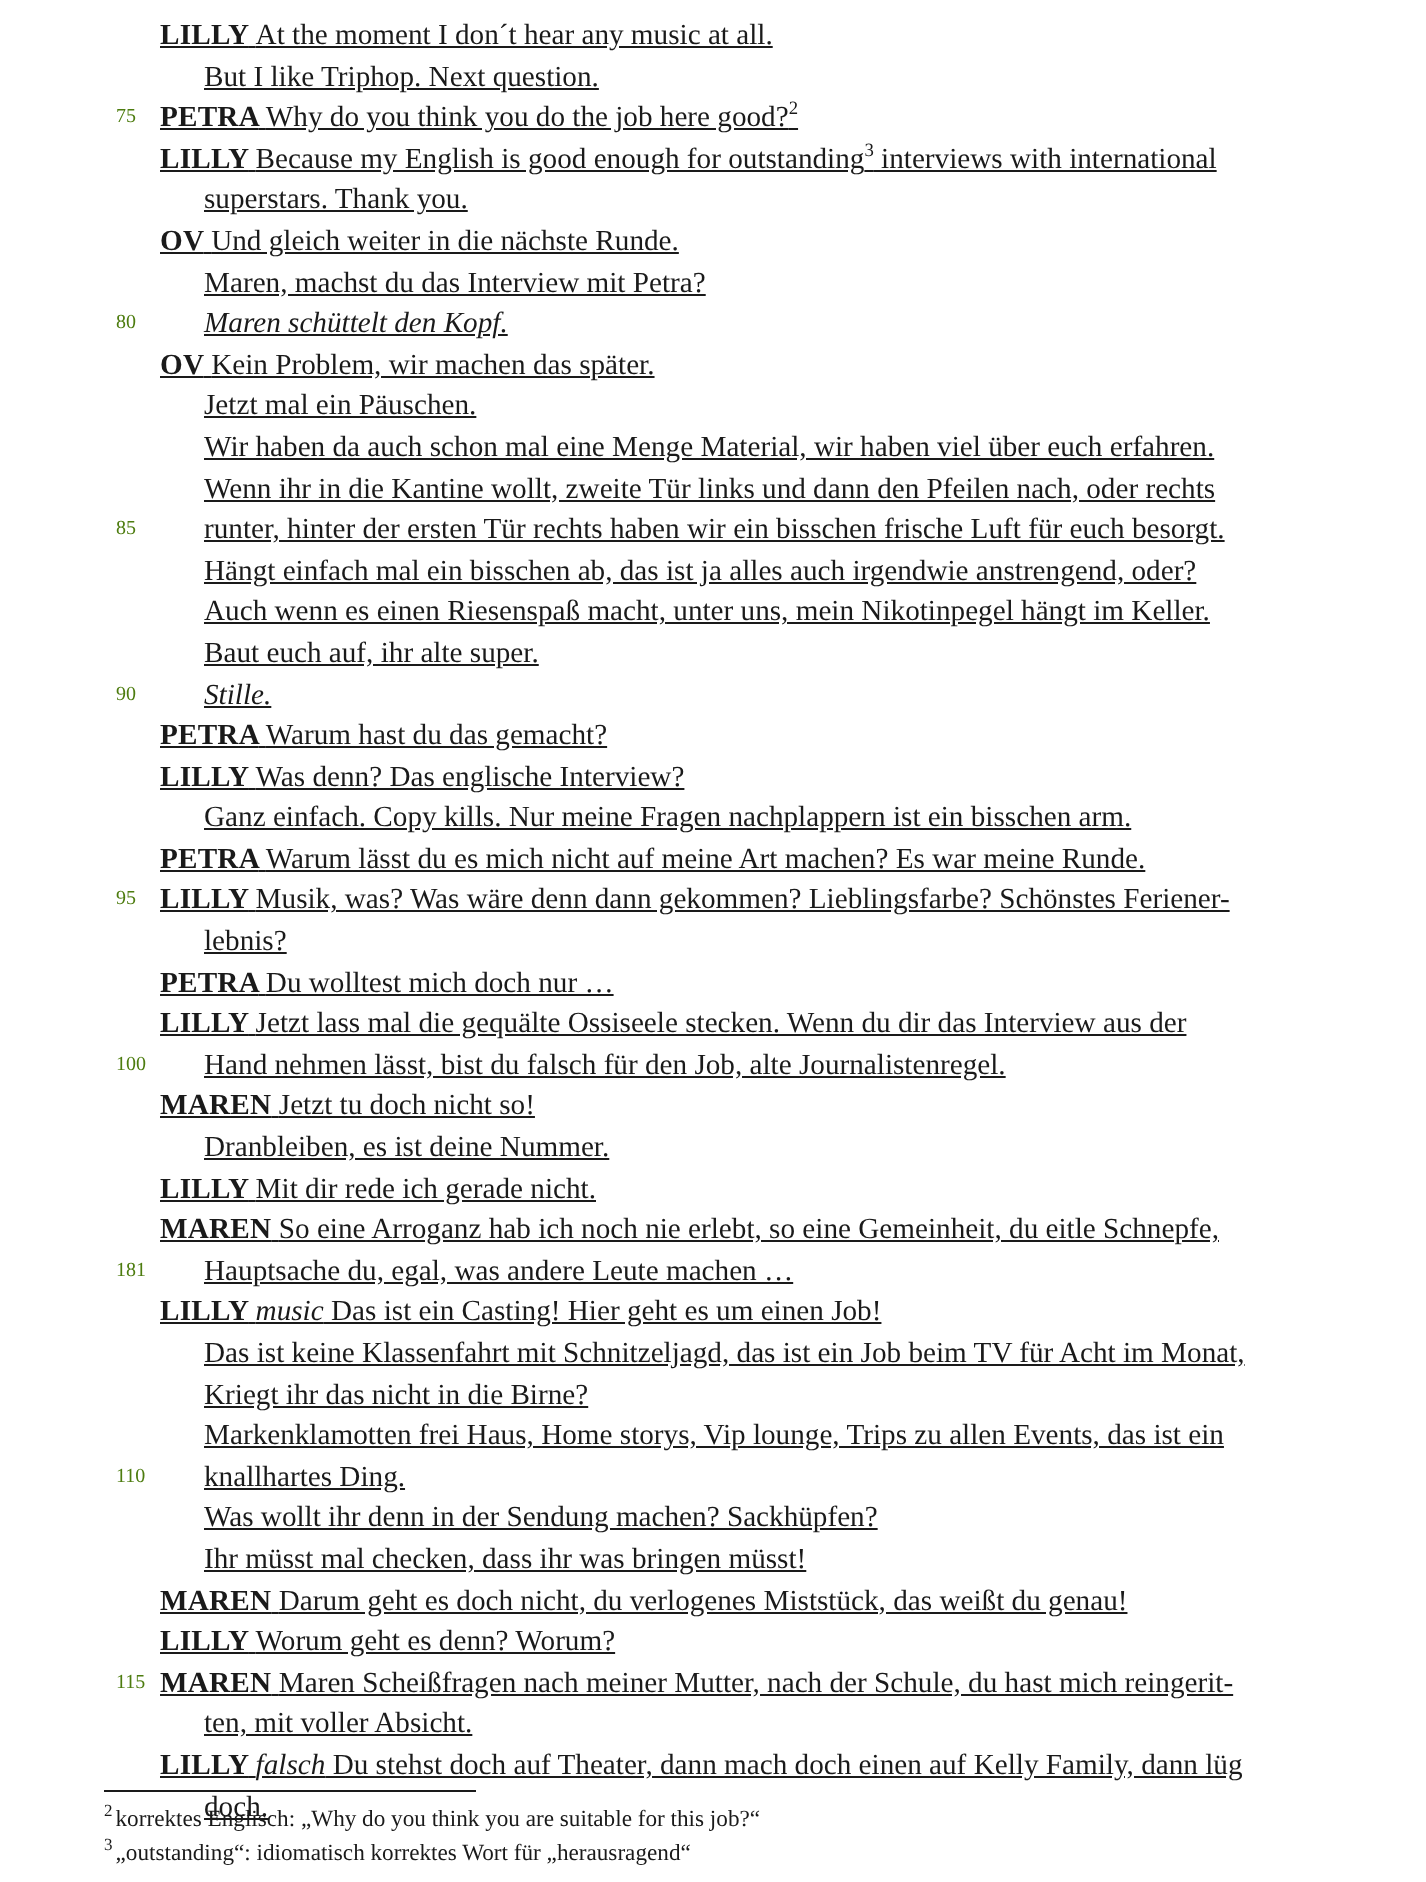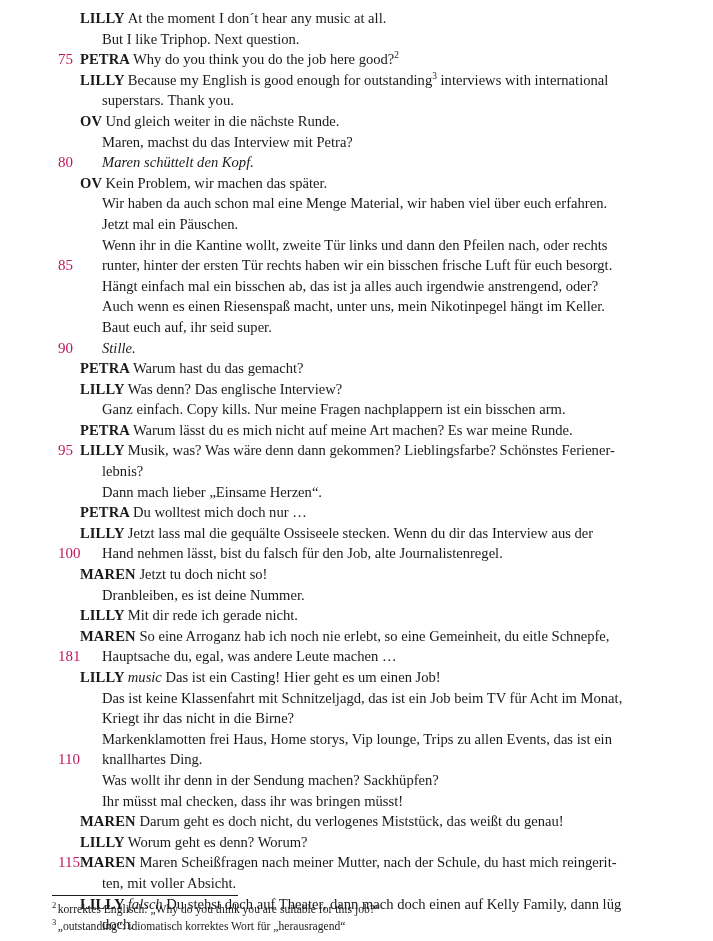--- a/index.html
+++ b/index.html
@@ -23,30 +23,31 @@
     padding: 8px 58px 0 58px;
   }
   .script-body {
     position: relative;
   }
   
   .line-row {
     position: relative;
     display: block;
     min-height: 20.6px;
+    text-decoration: underline;
   }
   .linenum {
     position: absolute;
     left: 0px;
     top: 0px;
     width: 24px;
     text-align: left;
-    font-size: 15px;
+    font-size: 10px;
     line-height: 20.6px;
-    color: #be185d;
+    color: #4d7c0f;
     font-family: "Liberation Serif", "DejaVu Serif", serif;
   }
   .line-text {
     margin-left: 22px;
     font-size: 14.6px;
     line-height: 20.6px;
     text-align: justify;
     text-justify: inter-word;
     text-indent: 0;
     padding-left: 0;
@@ -142,45 +143,45 @@
       <div class="line-row">
         <span class="linenum">80</span>
         <div class="line-text cont stage nojust"><span>Maren schüttelt den Kopf.</span></div>
       </div>
       <div class="line-row">
         <span class="linenum"></span>
         <div class="line-text speech nojust"><span class="spk">OV</span><span>  Kein Problem, wir machen das später.</span></div>
       </div>
       <div class="line-row">
         <span class="linenum"></span>
+        <div class="line-text cont nojust"><span>Jetzt mal ein Päuschen.</span></div>
+      </div>
+      <div class="line-row">
+        <span class="linenum"></span>
         <div class="line-text cont nojust"><span>Wir haben da auch schon mal eine Menge Material, wir haben viel über euch erfahren.</span></div>
-      </div>
-      <div class="line-row">
-        <span class="linenum"></span>
-        <div class="line-text cont nojust"><span>Jetzt mal ein Päuschen.</span></div>
       </div>
       <div class="line-row">
         <span class="linenum"></span>
         <div class="line-text cont"><span>Wenn ihr in die Kantine wollt, zweite Tür links und dann den Pfeilen nach, oder rechts</span></div>
       </div>
       <div class="line-row">
         <span class="linenum">85</span>
         <div class="line-text cont"><span>runter, hinter der ersten Tür rechts haben wir ein bisschen frische Luft für euch besorgt.</span></div>
       </div>
       <div class="line-row">
         <span class="linenum"></span>
         <div class="line-text cont"><span>Hängt einfach mal ein bisschen ab, das ist ja alles auch irgendwie anstrengend, oder?</span></div>
       </div>
       <div class="line-row">
         <span class="linenum"></span>
         <div class="line-text cont nojust"><span>Auch wenn es einen Riesenspaß macht, unter uns, mein Nikotinpegel hängt im Keller.</span></div>
       </div>
       <div class="line-row">
         <span class="linenum"></span>
-        <div class="line-text cont nojust"><span>Baut euch auf, ihr seid super.</span></div>
+        <div class="line-text cont nojust"><span>Baut euch auf, ihr alte super.</span></div>
       </div>
       <div class="line-row">
         <span class="linenum">90</span>
         <div class="line-text cont stage nojust"><span>Stille.</span></div>
       </div>
       <div class="line-row">
         <span class="linenum"></span>
         <div class="line-text speech nojust"><span class="spk">PETRA</span><span>  Warum hast du das gemacht?</span></div>
       </div>
       <div class="line-row">
@@ -195,24 +196,20 @@
         <span class="linenum"></span>
         <div class="line-text speech nojust"><span class="spk">PETRA</span><span>  Warum lässt du es mich nicht auf meine Art machen? Es war meine Runde.</span></div>
       </div>
       <div class="line-row">
         <span class="linenum">95</span>
         <div class="line-text speech"><span class="spk">LILLY</span><span>Musik, was? Was wäre denn dann gekommen? Lieblingsfarbe? Schönstes Feriener-</span></div>
       </div>
       <div class="line-row">
         <span class="linenum"></span>
         <div class="line-text cont nojust"><span>lebnis?</span></div>
-      </div>
-      <div class="line-row">
-        <span class="linenum"></span>
-        <div class="line-text cont nojust"><span>Dann mach lieber „Einsame Herzen“.</span></div>
       </div>
       <div class="line-row">
         <span class="linenum"></span>
         <div class="line-text speech nojust"><span class="spk">PETRA</span><span>  Du wolltest mich doch nur …</span></div>
       </div>
       <div class="line-row">
         <span class="linenum"></span>
         <div class="line-text speech"><span class="spk">LILLY</span><span>Jetzt lass mal die gequälte Ossiseele stecken. Wenn du dir das Interview aus der</span></div>
       </div>
       <div class="line-row">

